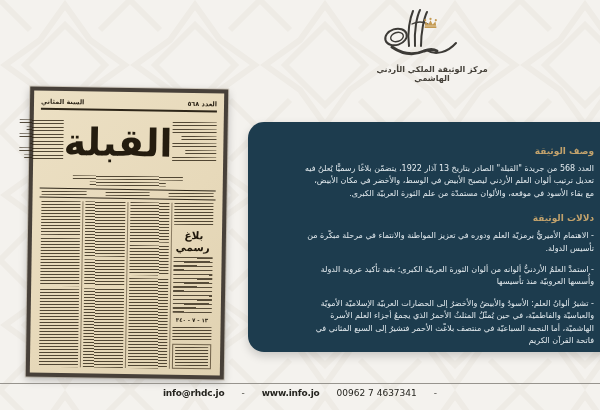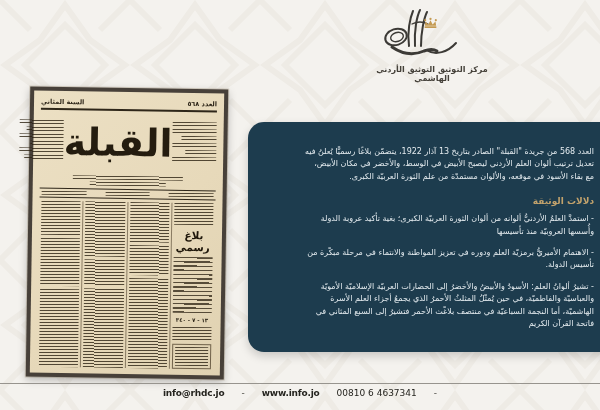--- a/index.html
+++ b/index.html
@@ -137,21 +137,21 @@
   </svg>
   <svg class="crown" width="17" height="12" viewBox="0 0 24 16" xmlns="http://www.w3.org/2000/svg">
     <g fill="#c49a52">
       <circle cx="4.5" cy="4" r="1.5"></circle>
         <circle cx="12" cy="2.2" r="1.6"></circle>
         <circle cx="19.5" cy="4" r="1.5"></circle>
       <path d="M4,12 L5,6 L9,10 L12,4 L15,10 L19,6 L20,12 Z"></path>
       <rect x="3.5" y="12.5" width="17" height="2.6" rx="1"></rect>
     </g>
   </svg>
-  <div class="org-calligraphy">مركز التوثيق التوثيق الأردني الهاشمي</div>
+  <div class="org-calligraphy">مركز الوثيقة الملكي الأردني الهاشمي</div>
 </div>
 
 <div class="newspaper">
   <div class="paper">
     <div class="np-head">
       <span>العدد ٥٦٨</span>
       <span>السنة المثاني</span>
     </div>
 
     <div class="np-mast">
@@ -210,28 +210,29 @@
       <div class="np-col">
         <div class="greek" style="height:34px"></div>
         <div class="greek" style="height:48px"></div>
         <div class="greek fill"></div>
       </div>
     </div>
   </div>
 </div>
 
 <div class="panel">
+  <h2>وصف الوثيقة</h2>
   <p>العدد 568 من جريدة "القبلة" الصادر بتاريخ 13 آذار 1922، يتضمّن بلاغًا رسميًّا يُعلنُ فيه تعديل ترتيب ألوان العلم الأردني ليصبح الأبيض في الوسط، والأخضر في مكان الأبيض، مع بقاء الأسود في موقعه، والألوان مستمدّة من علم الثورة العربيّة الكبرى.</p>
 
   <h2 class="sec2">دلالات الوثيقة</h2>
+  <p>- الاهتمام الأميريُّ برمزيّة العلم ودوره في تعزيز المواطنة والانتماء في مرحلة مبكّرة من تأسيس الدولة.</p>
   <p>- استمدَّ العلمُ الأردنيُّ ألوانه من ألوان الثورة العربيّة الكبرى؛ بغية تأكيد عروبة الدولة وأُسسها العروبيّة منذ تأسيسها</p>
-  <p>- الاهتمام الأميريُّ برمزيّة العلم ودوره في تعزيز المواطنة والانتماء في مرحلة مبكّرة من تأسيس الدولة.</p>
   <p>- تشيرُ ألوانُ العلم: الأسودُ والأبيضُ والأخضرُ إلى الحضارات العربيّة الإسلاميّة الأمويّة والعباسيّة والفاطميّة، في حين يُمثّلُ المثلثُ الأحمرُ الذي يجمعُ أجزاء العلم الأسرة الهاشميّة، أما النجمة السباعيّة في منتصف بلاغّث الأحمر فتشيرُ إلى السبع المثاني في فاتحة القرآن الكريم</p>
 </div>
 
 <div class="footer-divider"></div>
 <div class="footer">
   <span class="latin">info@rhdc.jo</span>
   <span class="sep">-</span>
   <span class="latin">www.info.jo</span>
-  <span class="phone">00810 6 4637341</span>
+  <span class="phone">00962 7 4637341</span>
   <span class="sep">-</span>
 </div>
 
 </body></html>

